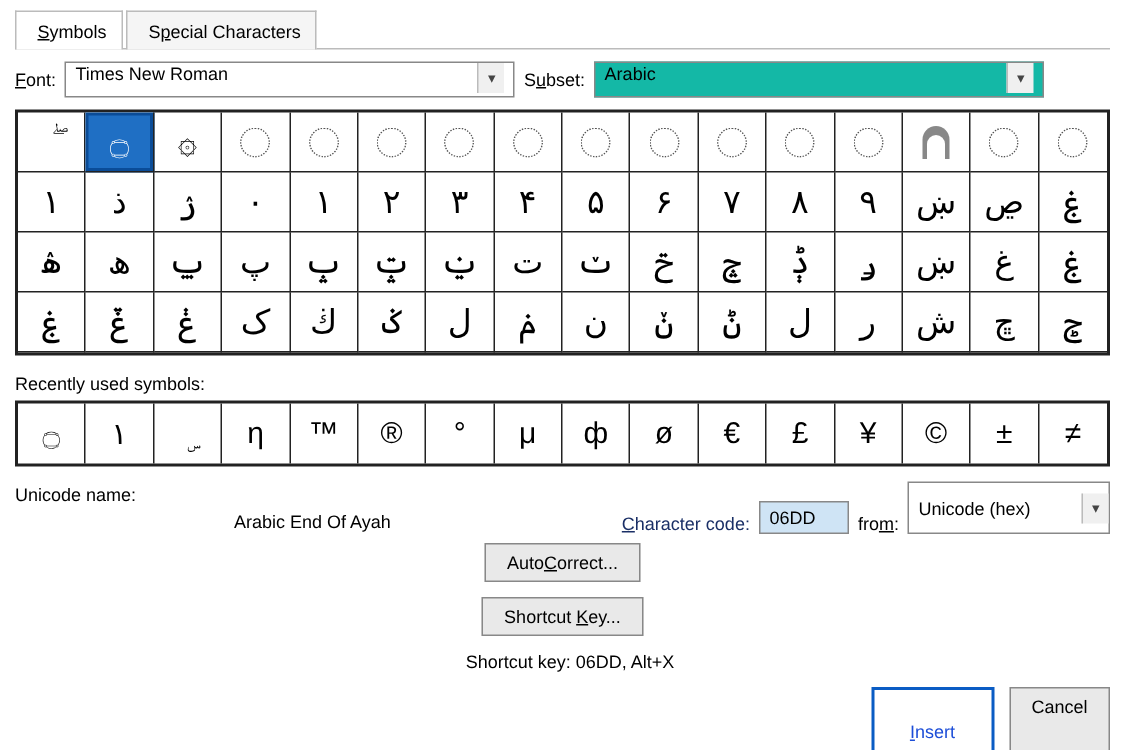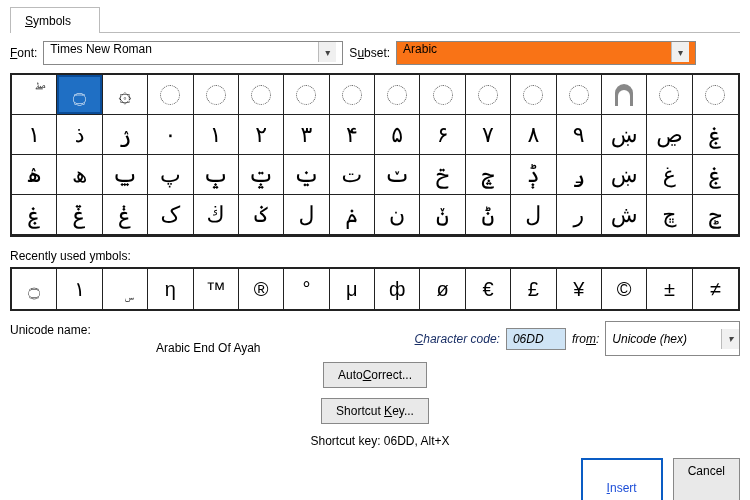--- a/index.html
+++ b/index.html
@@ -14,21 +14,21 @@
     overflow: hidden;
   }
   .dialog { padding: 6px 10px 10px 10px; }
 
   .tabs {
     display: flex;
     border-bottom: 1px solid #bbb;
     margin-bottom: 8px;
   }
   .tab {
-    padding: 6px 28px 5px 14px;
+    padding: 6px 10px 5px 14px;
     background: #f5f5f5;
     border: 1px solid #bbb;
     border-bottom: none;
     cursor: pointer;
     position: relative;
     top: 1px;
     margin-right: 2px;
   }
   .tab.active { background: #fff; }
   .tab .hotkey { text-decoration: underline; }
@@ -38,21 +38,21 @@
   .select {
     flex: 1;
     display: flex;
     height: 24px;
     border: 1px solid #888;
     background: #fff;
     padding: 0 6px;
     position: relative;
     cursor: pointer;
   }
-  .select.highlight { background: #f97316; }
+  .select.highlight { background: #14b8a6; }
   .select .sel-label { flex: 1; }
   .select .sel-arrow {
     display:flex; align-items:center; justify-content:center;
     width: 18px; height: 20px;
     border-left: 1px solid #bbb;
     background:#f0f0f0;
     font-size:10px; color:#444;
   }
   .font-sel { max-width: 300px; }
   .subset-sel { max-width: 300px; }
@@ -105,21 +105,21 @@
     display:flex; align-items:center; justify-content:center;
     border-right:1px solid #222;
     font-family: Arial, sans-serif;
     font-size:20px;
     cursor:pointer;
   }
   .recent .rcell:last-child { border-right:none; }
 
   .info-row { display:flex; align-items:center; gap:8px; margin:4px 0; }
   .info-left { flex:1; }
-  .info-right { display:flex; align-items:center; gap:6px;font-style:italic; }
+  .info-right { display:flex; align-items:flex-end; gap:6px; }
   .underline-label { color:#000; }
   .underline-label .hotkey { text-decoration: underline; }
   .underline-label.link { color:#1a2f66; }
 
   .textbox {
     height:22px; border:1px solid #888; padding:0 6px;
     display:flex; align-items:center;
     min-width:60px;
   }
   .textbox.hl { background:#cfe4f5; }
@@ -145,20 +145,23 @@
   .shortcut-text { margin-left:10px; }
 </style>
 </head>
 <body>
 
 <div class="dialog">
 
   <div class="tabs">
     <div class="tab active">
       <span class="hotkey">S</span><span>ymbols</span>
+    </div>
+    <div class="tab">
+      S<span class="hotkey">p</span>ecial Characters
     </div>
   </div>
 
   <div class="row">
     <span class="label"><span class="hotkey">F</span>ont:</span>
     <div class="select font-sel">
       <span class="sel-label">Times New Roman</span>
       <span class="sel-arrow">▾</span>
     </div>
     <span class="label">S<span class="hotkey">u</span>bset:</span>
@@ -254,21 +257,21 @@
       <div class="cell">ن</div>
       <div class="cell">ݩ</div>
       <div class="cell">ݨ</div>
       <div class="cell">ل</div>
       <div class="cell">ر</div>
       <div class="cell">ش</div>
       <div class="cell">ڇ</div>
       <div class="cell">ݮ</div>
     </div>
 
-  <div class="section-label">Recently used ymbols:</div>
+  <div class="section-label">Recently used symbols:</div>
   <div class="recent" id="recent">
       <div class="rcell">۝</div>
       <div class="rcell">۱</div>
       <div class="rcell">ۣ</div>
       <div class="rcell">η</div>
       <div class="rcell">™</div>
       <div class="rcell">®</div>
       <div class="rcell">°</div>
       <div class="rcell">μ</div>
       <div class="rcell">ф</div>

